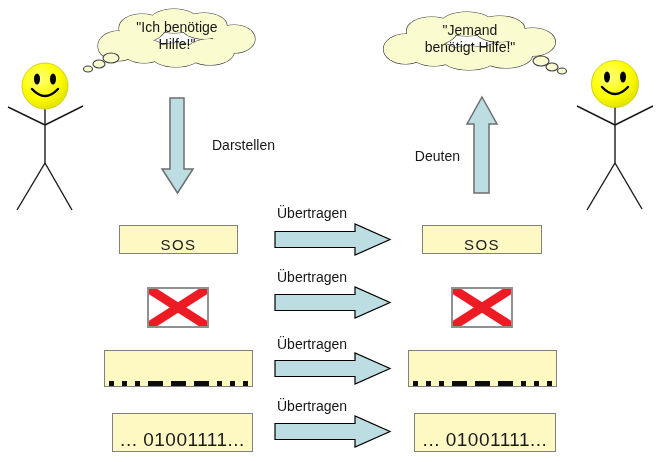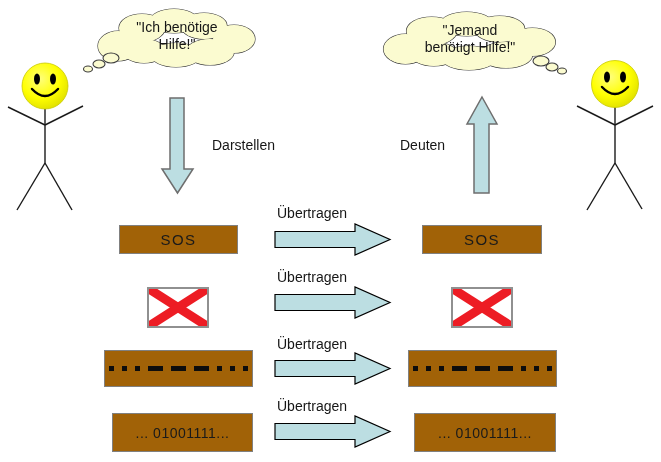--- a/index.html
+++ b/index.html
@@ -21,25 +21,25 @@
   .eye{fill:#000;}
   .smile{fill:none;stroke:#000;stroke-width:2.4;stroke-linecap:round;}
 
   
   .h-arrow polygon{fill:var(--arrow-fill);stroke:var(--arrow-outline-horizontal);stroke-width:1.2;}
   .v-arrow polygon{fill:var(--arrow-fill);stroke:var(--arrow-outline-vertical);stroke-width:1.5;}
   .proc-label{position:absolute;font-size:14px;color:#161616;white-space:nowrap;}
 
   
   .box{
-    position:absolute;background:#a16207;border:1px solid var(--box-border);
-    display:flex;align-items:center;justify-content:center;box-sizing:border-box;
+    position:absolute;background:#fef9c3;border:1px solid var(--box-border);
+    display:flex;align-items:flex-end;justify-content:center;box-sizing:border-box;
   }
   .sos-text{font-size:15px;letter-spacing:1.5px;color:#1a1a1a;}
-  .bin-text{font-size:14px;letter-spacing:0.5px;color:#1a1a1a;}
+  .bin-text{font-size:19px;letter-spacing:0.5px;color:#1a1a1a;}
 
   
   .morse{display:flex;align-items:center;gap:8px;}
   .m-dot{width:5px;height:5px;background:#0d0d0d;}
   .m-dash{width:15px;height:5px;background:#0d0d0d;}
 
   
   .flag-x line{stroke:var(--flag-red);stroke-width:9;}
   .flag-border{fill:none;stroke:#909090;stroke-width:2;}
   .flag-bg{fill:#fff;}
@@ -144,21 +144,21 @@
   </div>
 
   <svg class="abs v-arrow" style="left:158px;top:95px" width="40" height="100" viewBox="0 0 40 100">
     <polygon points="12,3 26,3 26,74 35,74 19.5,98 4,74 12,74"></polygon>
   </svg>
   <div class="proc-label" style="left:212px;top:137px">Darstellen</div>
 
   <svg class="abs v-arrow" style="left:463px;top:94px" width="40" height="102" viewBox="0 0 40 102">
     <polygon points="19,3 34,30 26,30 26,99 11,99 11,30 4,30"></polygon>
   </svg>
-  <div class="proc-label" style="left:400px;top:137px;width:60px;text-align:left">Deuten</div>
+  <div class="proc-label" style="left:400px;top:148px;width:60px;text-align:right">Deuten</div>
 
   <div class="box" style="left:119px;top:225px;width:119px;height:29px">
     <span class="sos-text">SOS</span>
   </div>
   <div class="proc-label" style="left:277px;top:205px">Übertragen</div>
   <svg class="abs h-arrow" style="left:275px;top:223px" width="116" height="33" viewBox="0 0 116 33">
     <polygon points="0,8.5 80,8.5 80,1 115,16.5 80,32 80,24.5 0,24.5"></polygon>
   </svg>
   <div class="box" style="left:422px;top:225px;width:120px;height:29px">
     <span class="sos-text">SOS</span>

